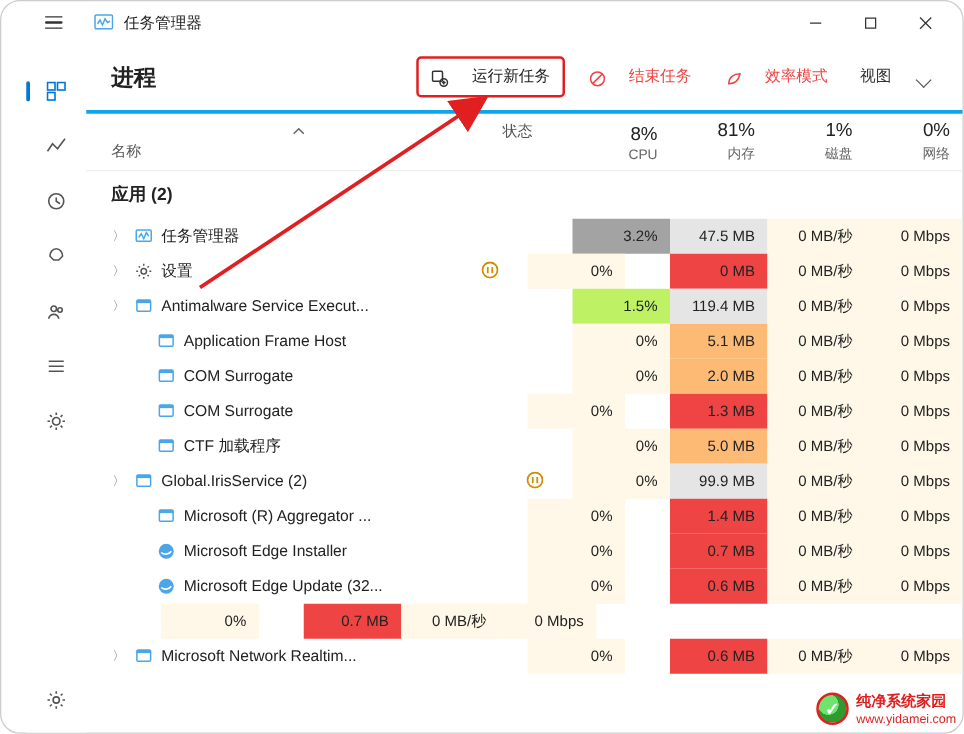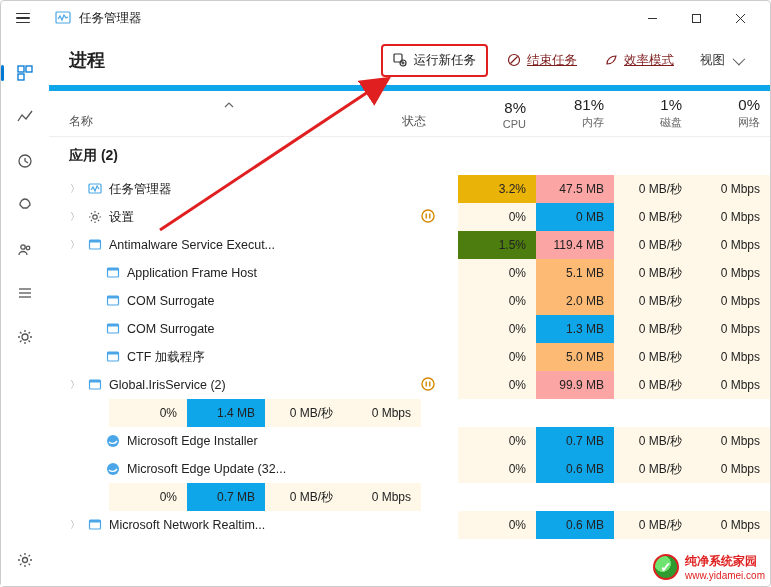--- a/index.html
+++ b/index.html
@@ -1,17 +1,17 @@
 <!DOCTYPE html>
 <html><head>
 <meta charset="utf-8">
 <style>
 * { margin: 0; padding: 0; box-sizing: border-box; font-family: "Microsoft YaHei", "Segoe UI", sans-serif; }
 body { background: #fff; width: 771px; height: 587px; overflow: hidden; position: relative; color: #222; }
-.window { position: absolute; inset: 0; border: 1px solid #ccc; border-radius: 4px; background: #fff; display: flex; flex-direction: column; }
+.window { position: absolute; inset: 0; border: 1px solid #ccc; border-radius: 16px; background: #fff; display: flex; flex-direction: column; padding-left: 20px; }
 
 
 .titlebar { height: 34px; display: flex; align-items: center; padding: 0 8px; }
 .hamburger { width: 28px; height: 24px; display: flex; flex-direction: column; justify-content: center; gap: 3px; align-items: center; cursor: pointer; }
 .hamburger span { width: 14px; height: 1.5px; background: #333; border-radius: 1px; }
 .title-icon { width: 16px; height: 16px; margin-left: 18px; display: flex; align-items: center; justify-content: center; }
 .title-text { margin-left: 8px; font-size: 12.5px; color: #222; }
 .winbtns { margin-left: auto; display: flex; }
 .winbtn { width: 44px; height: 30px; display: flex; align-items: center; justify-content: center; color: #333; font-size: 12px; }
 .winbtn svg { width: 11px; height: 11px; }
@@ -21,55 +21,55 @@
 .navrail { width: 48px; background: #fff; border-right: none; display: flex; flex-direction: column; align-items: center; padding-top: 28px; gap: 24px; }
 .navicon { width: 20px; height: 20px; display: flex; align-items: center; justify-content: center; color: #555; position: relative; }
 .navicon.active::before { content: ""; position: absolute; left: -14px; top: 2px; bottom: 2px; width: 3px; background: #0078d4; border-radius: 2px; }
 .navicon.active { color: #0078d4; }
 .navrail .spacer { flex: 1; }
 
 
 .main { flex: 1; display: flex; flex-direction: column; min-width: 0; }
 
 
-.toolbar { height: 56px; display: flex; align-items: center; padding: 0 20px 0 20px; border-bottom: 6px solid #0ea5e9; }
+.toolbar { height: 56px; display: flex; align-items: center; padding: 0 20px 0 20px; border-bottom: 3px solid #0ea5e9; }
 .tb-title { font-size: 18px; font-weight: 600; }
 .tb-actions { margin-left: auto; display: flex; align-items: center; gap: 10px; }
-.tb-btn { display: flex; align-items: center; gap: 6px; padding: 4px 8px; border-radius: 4px; font-size: 12.5px; color: #444; }
-.tb-btn.disabled { color: #7f1d1d; text-decoration: underline; }
+.tb-btn { display: flex; align-items: flex-end; gap: 18px; padding: 4px 8px; border-radius: 4px; font-size: 12.5px; color: #444; }
+.tb-btn.disabled { color: #ef4444; }
 .tb-btn .ic { width: 15px; height: 15px; display: flex; align-items: center; justify-content: center; }
 .tb-btn.primary { border: 2px solid #e02020; color: #222; padding: 6px 10px; }
 .tb-btn.view { color: #333; }
 .tb-btn.view::after { content: ""; width: 8px; height: 8px; margin-left: 2px; border-right: 1.5px solid #555; border-bottom: 1.5px solid #555; transform: rotate(45deg) translateY(-2px); }
 
 
 .hdr { display: flex; align-items: stretch; border-bottom: 1px solid #eee; font-size: 12px; color: #555; }
 .hdr .c-name { flex: 1; padding: 6px 10px 6px 20px; display: flex; align-items: flex-end; justify-content: center; }
 .sort-chev { width: 16px; height: 16px; display: flex; align-items: center; justify-content: center; color: #666; margin: 0 auto; }
-.hdr .c-status { width: 60px; padding: 6px 4px; display: flex; align-items: flex-end; }
+.hdr .c-status { width: 60px; padding: 6px 4px; display: flex; align-items: flex-start; }
 .hdr .metric { width: 78px; padding: 4px 10px 6px 4px; text-align: right; display: flex; flex-direction: column; justify-content: flex-end; gap: 2px; }
 .hdr .metric .pct { font-size: 15px; color: #222; }
 .hdr .metric .lbl { font-size: 11px; color: #666; }
 
 
 .list { flex: 1; overflow: auto; }
 .grp { font-size: 14px; font-weight: 600; padding: 10px 10px 10px 20px; }
 .row { display: flex; align-items: center; height: 28px; font-size: 12.5px; }
 .row .c-name { flex: 1; padding-left: 20px; display: flex; align-items: center; gap: 6px; overflow: hidden; white-space: nowrap; min-width: 0; }
 .row .c-name .txt { overflow: hidden; text-overflow: ellipsis; }
 .row .chev { width: 12px; color: #777; font-size: 10px; display: inline-block; text-align: center; }
 .row .pic { width: 16px; height: 16px; display: flex; align-items: center; justify-content: center; }
 .row .c-status { width: 60px; text-align: center; color: #d58a00; }
 .row .metric { width: 78px; padding: 0 10px 0 4px; text-align: right; font-size: 12px; height: 100%; display: flex; align-items: center; justify-content: flex-end; }
 .bg-low { background: #fff8e8; }
-.bg-med-cpu { background: #4d7c0f; margin-left: 24px; }
-.bg-hi-cpu  { background: #eab308; }
-.bg-low-mem { background: #0ea5e9; }
+.bg-med-cpu { background: #bef264; margin-left: 24px; }
+.bg-hi-cpu  { background: #a3a3a3; }
+.bg-low-mem { background: #ef4444; margin-left: 36px; }
 .bg-med-mem { background: #fdba74; }
-.bg-hi-mem  { background: #fca5a5; }
+.bg-hi-mem  { background: #e5e5e5; }
 .bg-vlow { background: #fff8e8; }
 
 
 .arrow { position: absolute; left: 150px; top: 70px; width: 260px; height: 170px; pointer-events: none; }
 
 
 .watermark { position: absolute; right: 6px; bottom: 6px; display: flex; align-items: center; gap: 6px; font-size: 12px; pointer-events: none; }
 .wm-logo { width: 26px; height: 26px; border-radius: 50%; background: radial-gradient(circle at 35% 35%, #6fe36f 0 40%, #2f9a2f 41%); border: 2px solid #e02020; display: flex; align-items: center; justify-content: center; color: #fff; font-weight: bold; font-size: 14px; }
 .wm-text strong { color: #e02020; }
 .wm-text small { display: block; color: #e02020; font-size: 10px; }
@@ -381,20 +381,30 @@
                 <circle cx="7" cy="7" r="6" fill="none" stroke="#d58a00" stroke-width="1.4"></circle>
                 <line x1="5.2" y1="4.5" x2="5.2" y2="9.5" stroke="#d58a00" stroke-width="1.4"></line>
                 <line x1="8.8" y1="4.5" x2="8.8" y2="9.5" stroke="#d58a00" stroke-width="1.4"></line>
               </svg></div>
             <div class="metric bg-low">0%</div>
             <div class="metric bg-hi-mem">99.9 MB</div>
             <div class="metric bg-vlow">0 MB/秒</div>
             <div class="metric bg-vlow">0 Mbps</div>
           </div>
           <div class="row">
+            <div class="c-name" style="padding-left:38px">
+              <span class="chev"></span>
+              <span class="pic">
+                <svg class="ic14" viewBox="0 0 14 14">
+                  <rect x="1.5" y="2" width="11" height="9" rx="1" fill="none" stroke="#4aa6e8" stroke-width="1.2"></rect>
+                  <rect x="1.5" y="2" width="11" height="2.5" fill="#4aa6e8"></rect>
+                </svg>
+              </span>
+              <span class="txt">Microsoft (R) Aggregator ...</span>
+            </div>
             <div class="c-status"></div>
             <div class="metric bg-low">0%</div>
             <div class="metric bg-low-mem">1.4 MB</div>
             <div class="metric bg-vlow">0 MB/秒</div>
             <div class="metric bg-vlow">0 Mbps</div>
           </div>
           <div class="row">
             <div class="c-name" style="padding-left:38px">
               <span class="chev"></span>
               <span class="pic">

